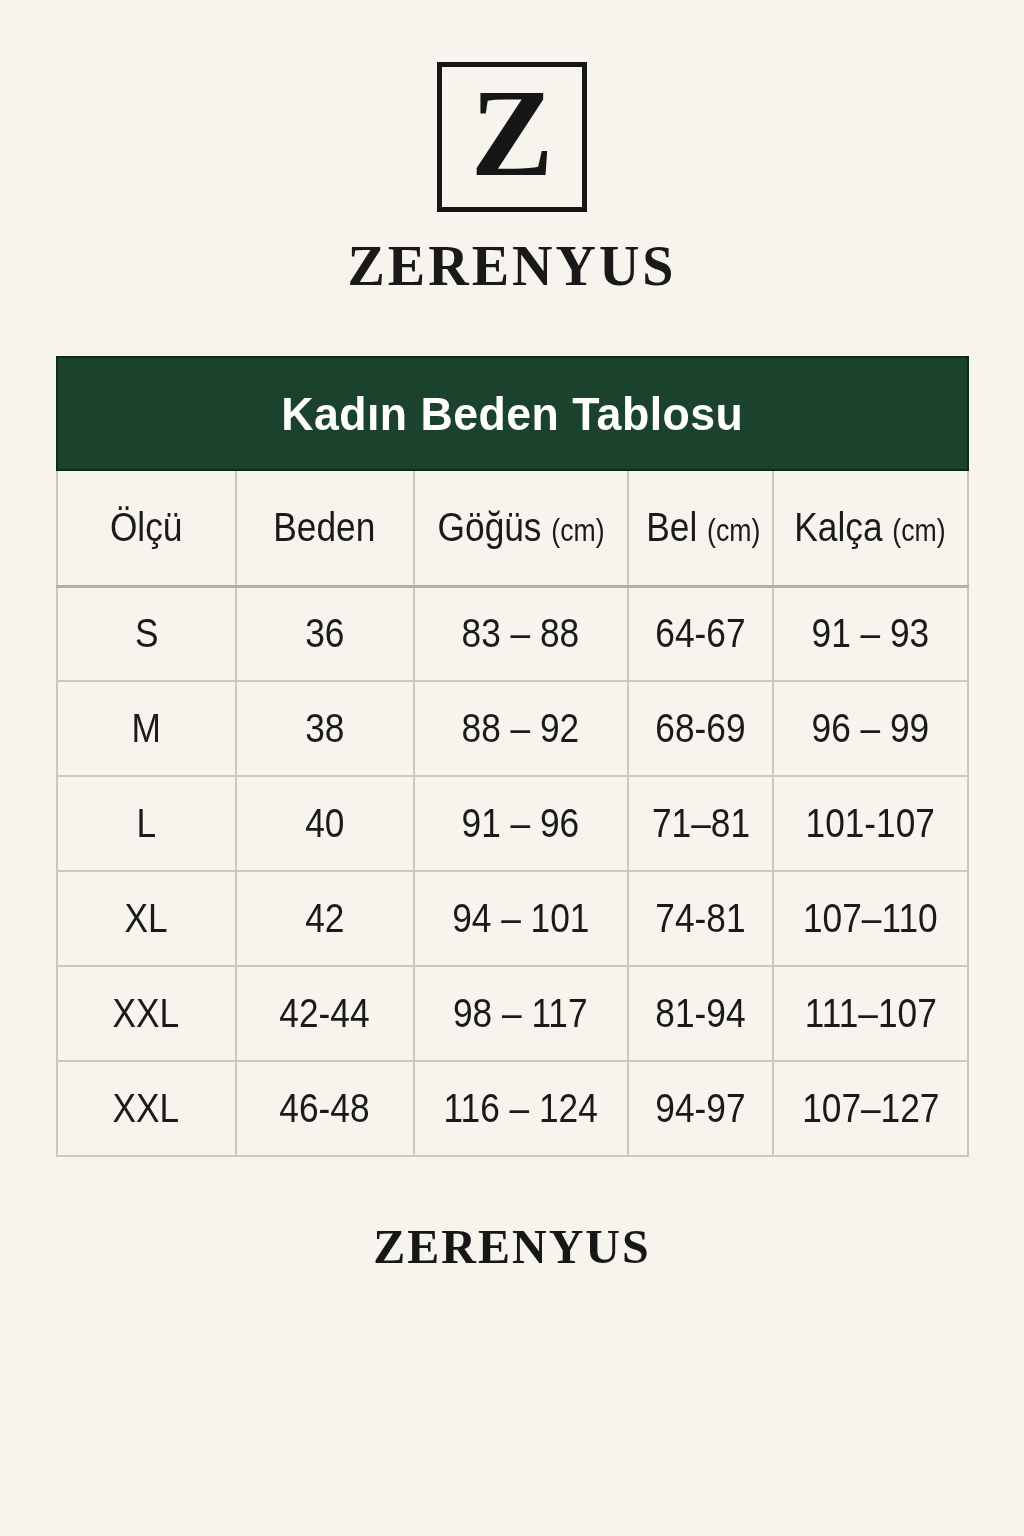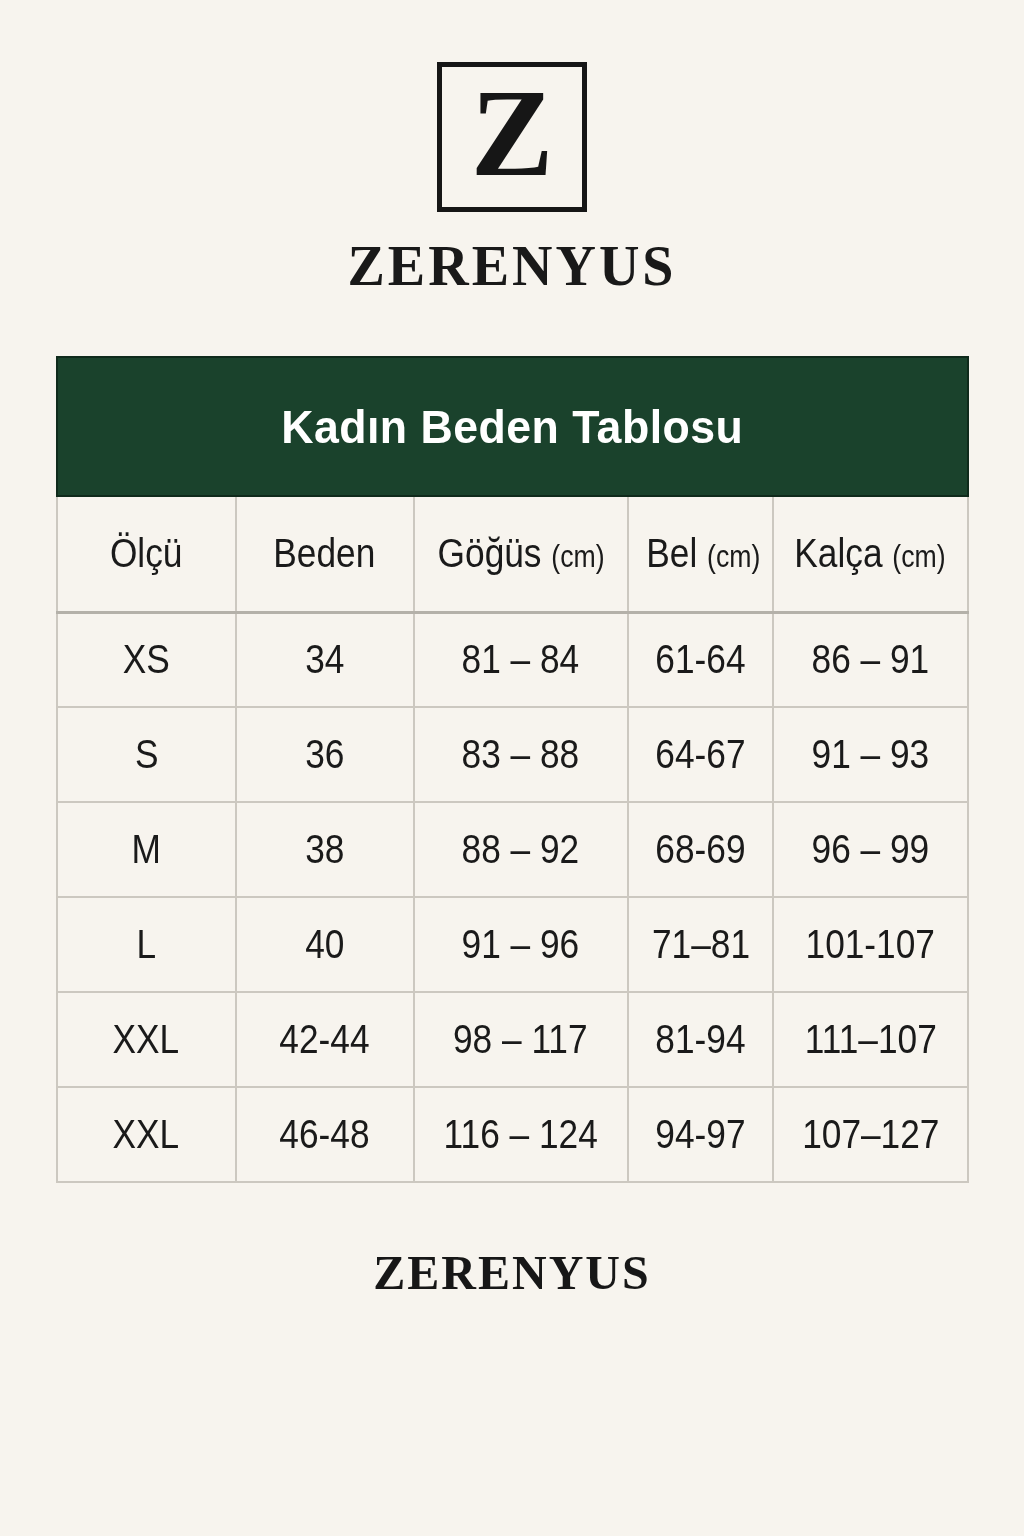--- a/index.html
+++ b/index.html
@@ -36,21 +36,21 @@
   }
   .brand-name{
     margin-top:22px;
     font-family:"Liberation Serif",serif;
     font-weight:700;font-size:56px;letter-spacing:3px;
     color:#191919;
   }
   
   .size-chart{width:913px;margin:58px auto 0;}
   .title-bar{
-    height:141px;
+    height:115px;
     background:var(--title-bar-background);
     border:2px solid var(--title-bar-border);
     display:flex;align-items:center;justify-content:center;
   }
   .chart-title{
     color:var(--title-text);
     font-weight:700;font-size:47px;letter-spacing:0.5px;
     display:inline-block;transform:scaleX(0.95);
     white-space:nowrap;
   }
@@ -110,46 +110,46 @@
         <tr id="header-row">
             <th><span class="cell-text"><span class="col-label">Ölçü</span></span></th>
             <th><span class="cell-text"><span class="col-label">Beden</span></span></th>
             <th><span class="cell-text"><span class="col-label">Göğüs</span> <span class="col-unit">(cm)</span></span></th>
             <th><span class="cell-text"><span class="col-label">Bel</span> <span class="col-unit">(cm)</span></span></th>
             <th><span class="cell-text"><span class="col-label">Kalça</span> <span class="col-unit">(cm)</span></span></th>
           </tr>
       </thead>
       <tbody id="body-rows">
           <tr>
-            <td><span class="cell-text">XS</span></td>
-            <td><span class="cell-text">34</span></td>
-            <td><span class="cell-text">81 – 84</span></td>
-            <td><span class="cell-text">61-64</span></td>
-            <td><span class="cell-text">86 – 91</span></td>
-          </tr>
-          <tr>
             <td><span class="cell-text">S</span></td>
             <td><span class="cell-text">36</span></td>
             <td><span class="cell-text">83 – 88</span></td>
             <td><span class="cell-text">64-67</span></td>
             <td><span class="cell-text">91 – 93</span></td>
           </tr>
           <tr>
             <td><span class="cell-text">M</span></td>
             <td><span class="cell-text">38</span></td>
             <td><span class="cell-text">88 – 92</span></td>
             <td><span class="cell-text">68-69</span></td>
             <td><span class="cell-text">96 – 99</span></td>
           </tr>
           <tr>
             <td><span class="cell-text">L</span></td>
             <td><span class="cell-text">40</span></td>
             <td><span class="cell-text">91 – 96</span></td>
             <td><span class="cell-text">71–81</span></td>
             <td><span class="cell-text">101-107</span></td>
+          </tr>
+          <tr>
+            <td><span class="cell-text">XL</span></td>
+            <td><span class="cell-text">42</span></td>
+            <td><span class="cell-text">94 – 101</span></td>
+            <td><span class="cell-text">74-81</span></td>
+            <td><span class="cell-text">107–110</span></td>
           </tr>
           <tr>
             <td><span class="cell-text">XXL</span></td>
             <td><span class="cell-text">42-44</span></td>
             <td><span class="cell-text">98 – 117</span></td>
             <td><span class="cell-text">81-94</span></td>
             <td><span class="cell-text">111–107</span></td>
           </tr>
           <tr>
             <td><span class="cell-text">XXL</span></td>

